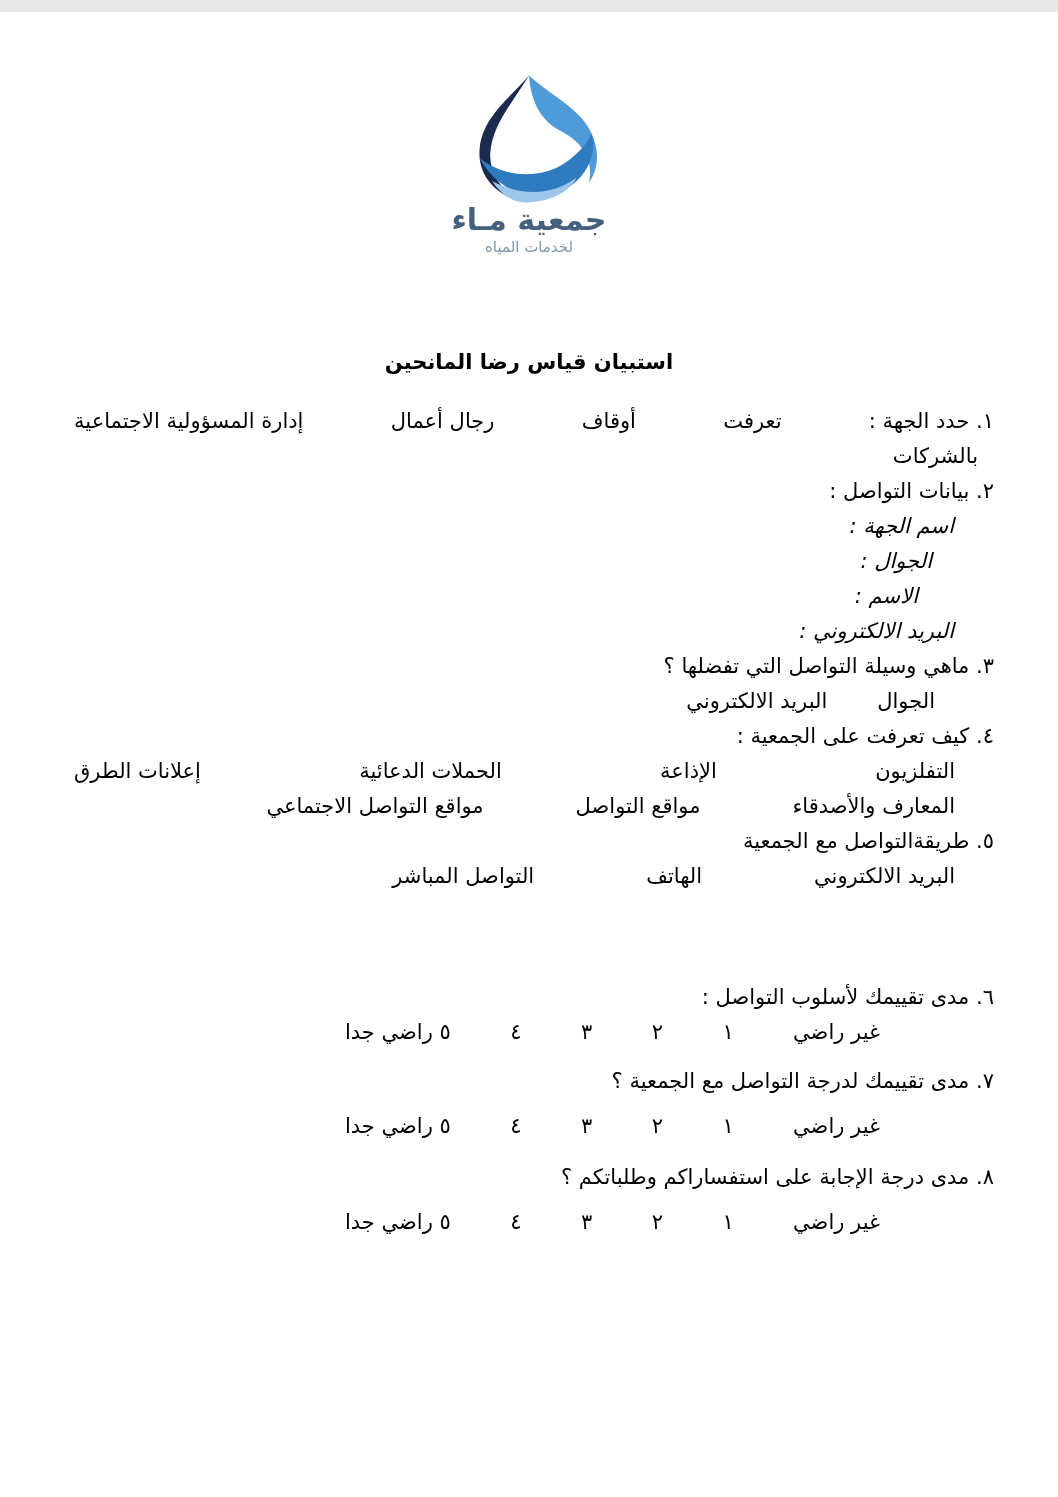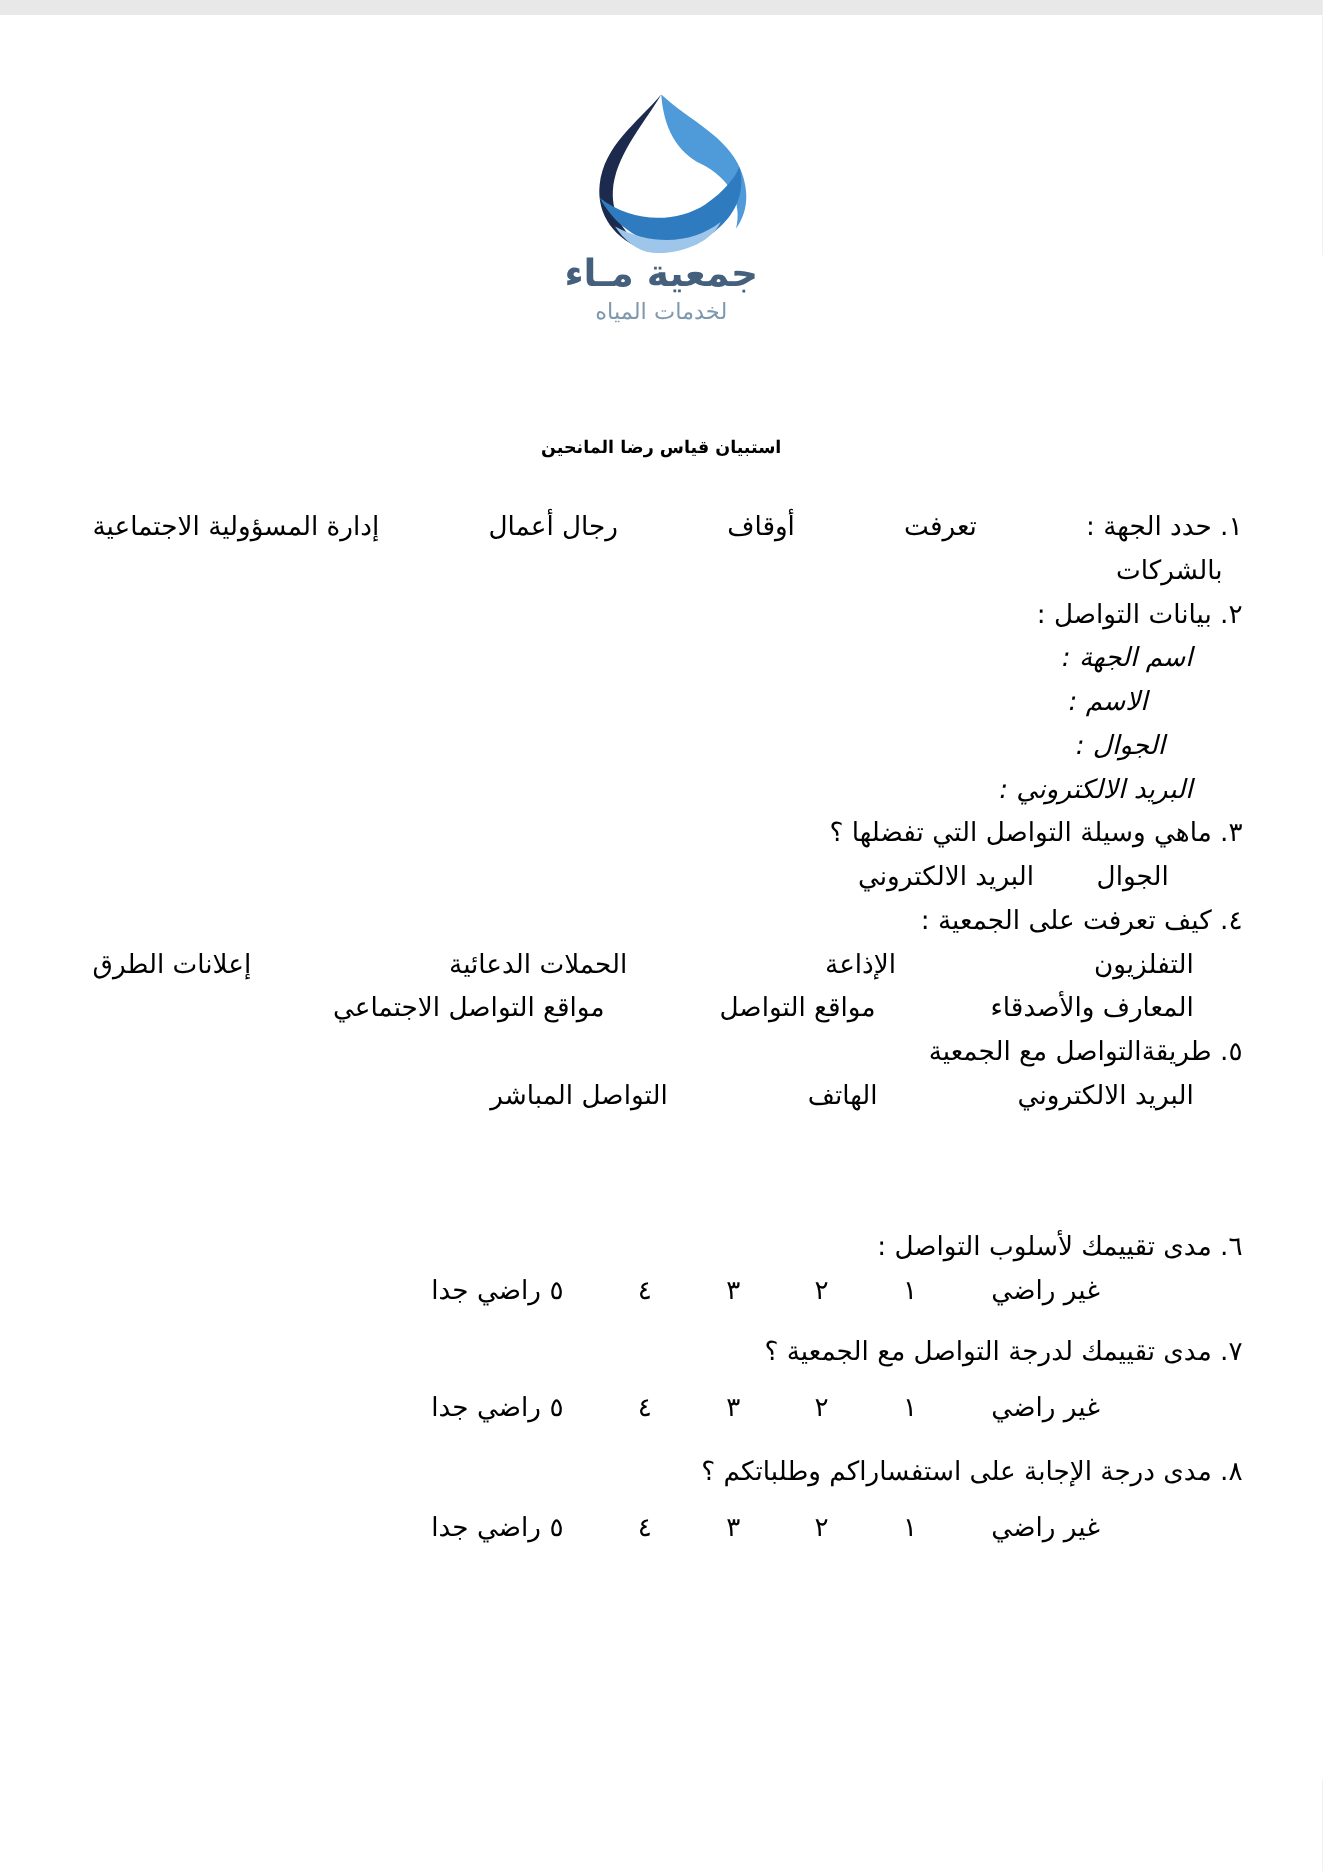--- a/index.html
+++ b/index.html
@@ -16,26 +16,26 @@
   .logo{
     position:absolute;top:60px;left:0;right:0;
     display:flex;flex-direction:column;align-items:center;
   }
   .logo svg{display:block;}
   .brand{
     font-size:30px;font-weight:bold;line-height:1.05;
     letter-spacing:-0.5px;direction:rtl;
   }
   .tagline{
-    font-size:18px;line-height:1.3;direction:rtl;margin-top:2px;
+    font-size:15px;line-height:1.3;direction:rtl;margin-top:2px;
   }
   
   .title{
     position:absolute;top:338px;left:0;right:0;
-    text-align:center;font-size:14px;font-weight:bold;direction:rtl;
+    text-align:center;font-size:21px;font-weight:bold;direction:rtl;
   }
   
   .content{
     position:absolute;top:392px;left:0;right:0;
     direction:rtl;font-size:21px;
   }
   .row{
     min-height:35px;line-height:35px;
     direction:rtl;white-space:nowrap;
   }
@@ -84,22 +84,22 @@
       <span>١. حدد الجهة :</span>
       <span>تعرفت</span>
       <span>أوقاف</span>
       <span>رجال أعمال</span>
       <span>إدارة المسؤولية الاجتماعية</span>
     </div>
     <div class="row wrapline">بالشركات</div>
 
     <div class="row q">٢. بيانات التواصل :</div>
     <div class="row sub">اسم الجهة :</div>
+    <div class="row sub" style="padding-right:126px;">الجوال :</div>
     <div class="row sub" style="padding-right:140px;">الاسم :</div>
-    <div class="row sub" style="padding-right:126px;">الجوال :</div>
     <div class="row sub">البريد الالكتروني :</div>
 
     <div class="row q">٣. ماهي وسيلة التواصل التي تفضلها ؟</div>
     <div class="row flexr q3opts">
       <span>الجوال</span>
       <span>البريد الالكتروني</span>
     </div>
 
     <div class="row q">٤. كيف تعرفت على الجمعية :</div>
     <div class="row flexr between q4r1">

